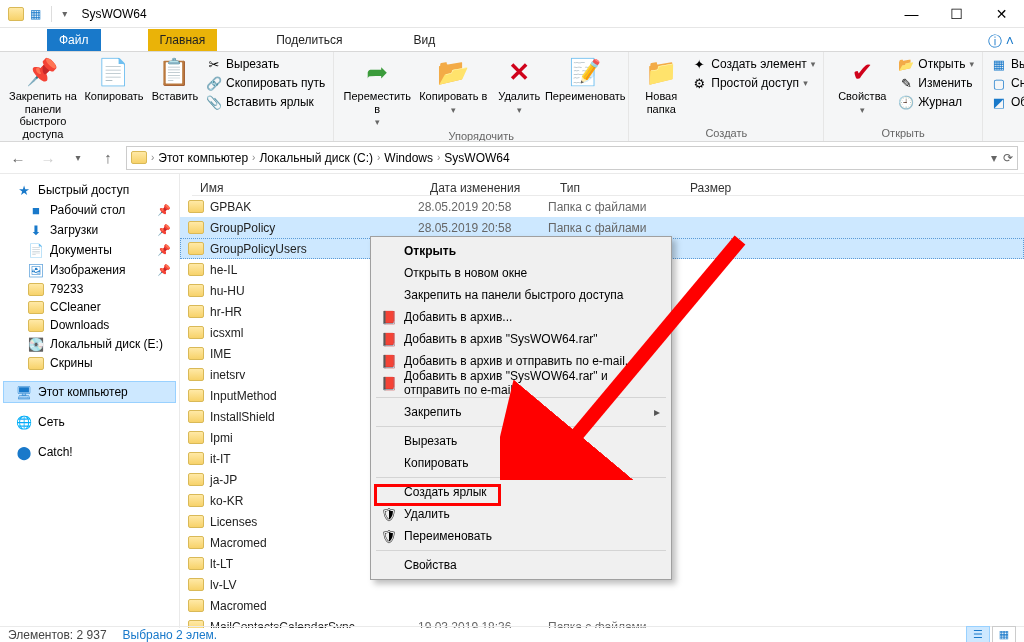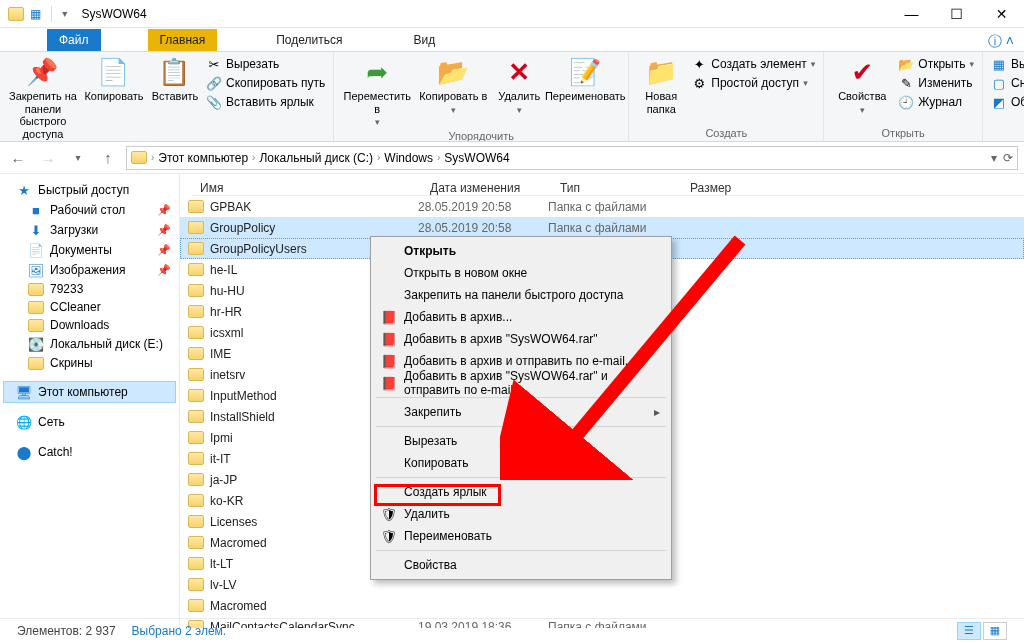--- a/index.html
+++ b/index.html
@@ -68,21 +68,21 @@
 
 .context { position: absolute; left: 370px; top: 236px; width: 302px; background: #f0f0f0; border: 1px solid #a0a0a0; box-shadow: 4px 4px 6px rgba(0,0,0,0.25); z-index: 10; padding: 3px; }
 .context .it { display: flex; align-items: center; height: 22px; padding: 0 26px 0 30px; font-size: 12px; position: relative; }
 .context .it .cic { position: absolute; left: 6px; width: 18px; text-align: center; font-size: 13px; }
 .context .it .arrow { position: absolute; right: 8px; color: #555; font-size: 12px; }
 .context .sep { height: 1px; background: #d4d4d4; margin: 3px 2px; }
 .context .copy-box { position: absolute; border: 3px solid #ff0000; pointer-events: none; }
 
 .red-arrow { position: absolute; z-index: 11; pointer-events: none; }
 
-.statusbar { position: absolute; bottom: 0; left: 0; right: 0; height: 24px; border-top: 1px solid #eaeaea; display: flex; align-items: center; padding: 0 17px; gap: 16px; font-size: 12px; color: #1979ca; }
+.statusbar { position: absolute; bottom: 0; left: 0; right: 0; height: 16px; border-top: 1px solid #eaeaea; display: flex; align-items: center; padding: 0 8px; gap: 16px; font-size: 12px; color: #1979ca; }
 .statusbar .norm { color: #444; }
 .statusbar .view-toggle { margin-left: auto; display: flex; gap: 2px; }
 .statusbar .vb { width: 24px; height: 18px; border: 1px solid #ccc; display: flex; align-items: center; justify-content: center; font-size: 11px; }
 .statusbar .vb.active { background: #cde8ff; border-color: #99d1ff; }
 </style>
 </head>
 <body>
 
 <div class="titlebar">
   <div class="qat">

